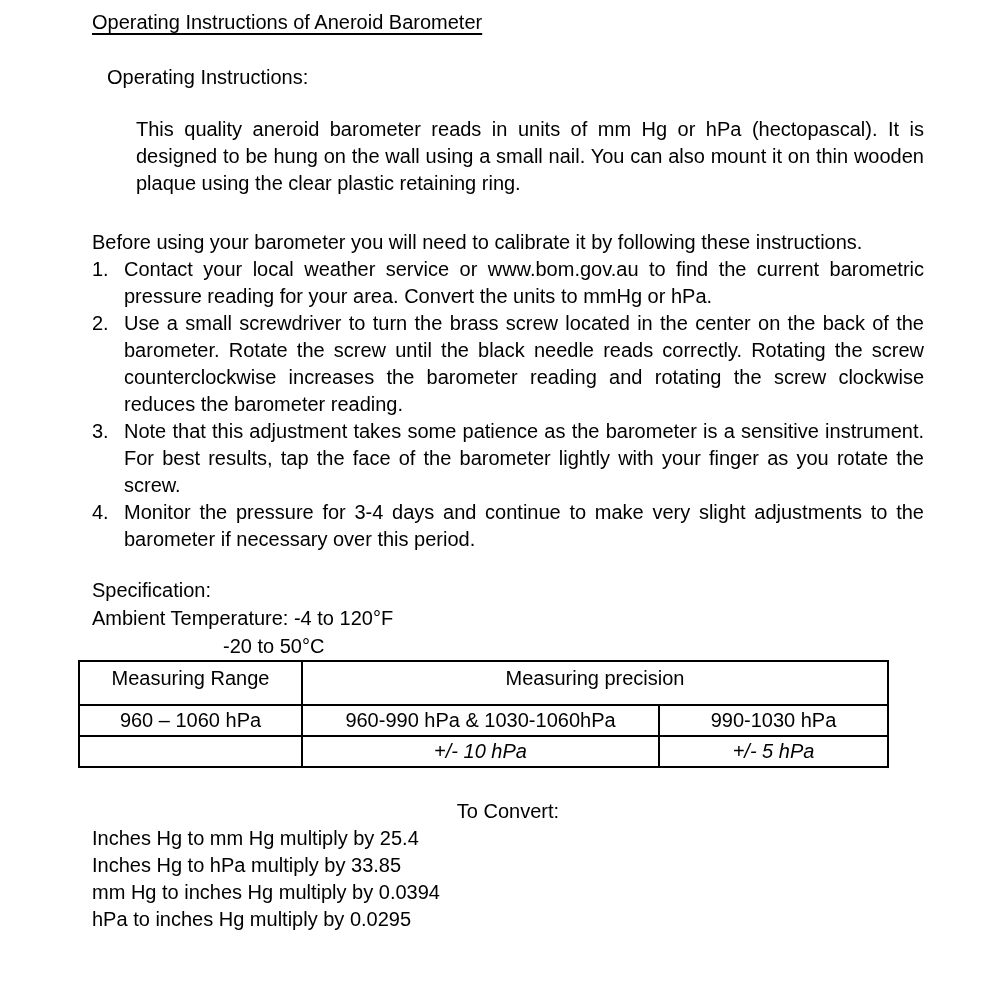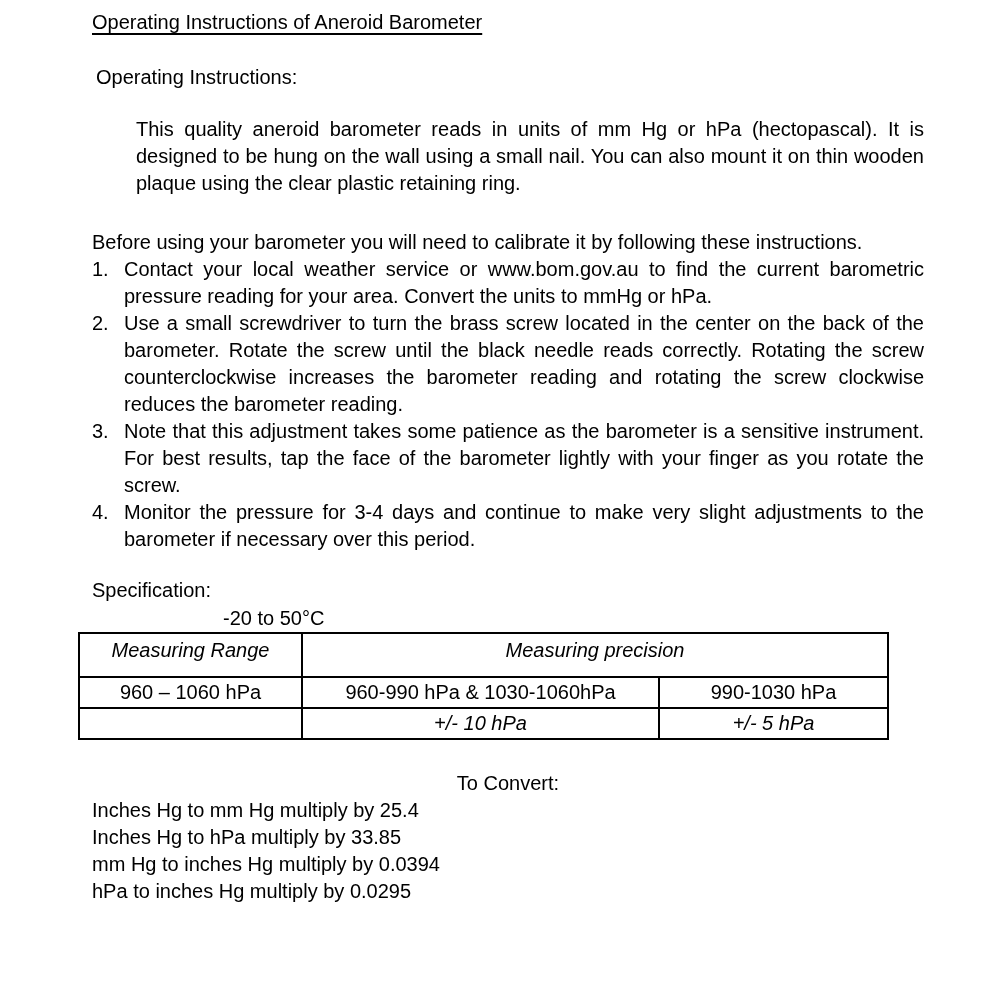--- a/index.html
+++ b/index.html
@@ -25,21 +25,21 @@
   }
   .title {
     font-size: 20px;
     font-weight: normal;
     margin: 0 0 28px 0;
     text-decoration: underline;
     text-underline-offset: 4px;
     text-decoration-thickness: 1.5px;
   }
   .heading {
-    margin: 0 0 25px 4px;
+    margin: 0 0 25px 15px;
   }
   .para {
     margin: 0;
   }
   .just { text-align: justify; }
   .intro { margin-bottom: 32px; margin-left: 44px; }
   .steps {
     margin: 0 0 23px 0;
     padding: 0;
     list-style: none;
@@ -72,21 +72,20 @@
     border: 2px solid #000000;
     text-align: center;
     padding: 1px 4px;
     overflow: hidden;
     white-space: nowrap;
   }
   tr.hdr td {
     height: 38px;
     vertical-align: top;
     padding-top: 3px;
-    font-style: italic;
   }
   tr.r2 td { height: 25px; vertical-align: middle; border-radius: 14px; }
   tr.r3 td { height: 26px; vertical-align: middle; font-style: italic; }
   .convert-heading {
     margin: 30px 0 0 0;
     text-align: center;
   }
   .convline {
     margin: 0;
   }
@@ -117,20 +116,21 @@
       <span class="num">3.</span>
       <span class="step-text">Note that this adjustment takes some patience as the barometer is a sensitive instrument. For best results, tap the face of the barometer lightly with your finger as you rotate the screw.</span>
     </li>
     <li class="step">
       <span class="num">4.</span>
       <span class="step-text">Monitor the pressure for 3-4 days and continue to make very slight adjustments to the barometer if necessary over this period.</span>
     </li>
   </ol>
 
   <p class="specline">Specification:</p>
+  <p class="specline">Ambient Temperature: -4 to 120°F</p>
   <p class="specline indent-c">-20 to 50°C</p>
 
   <table class="spec-table">
     <colgroup>
       <col style="width:223px">
       <col style="width:357px">
       <col style="width:229px">
     </colgroup>
     <tbody>
       <tr class="hdr">

